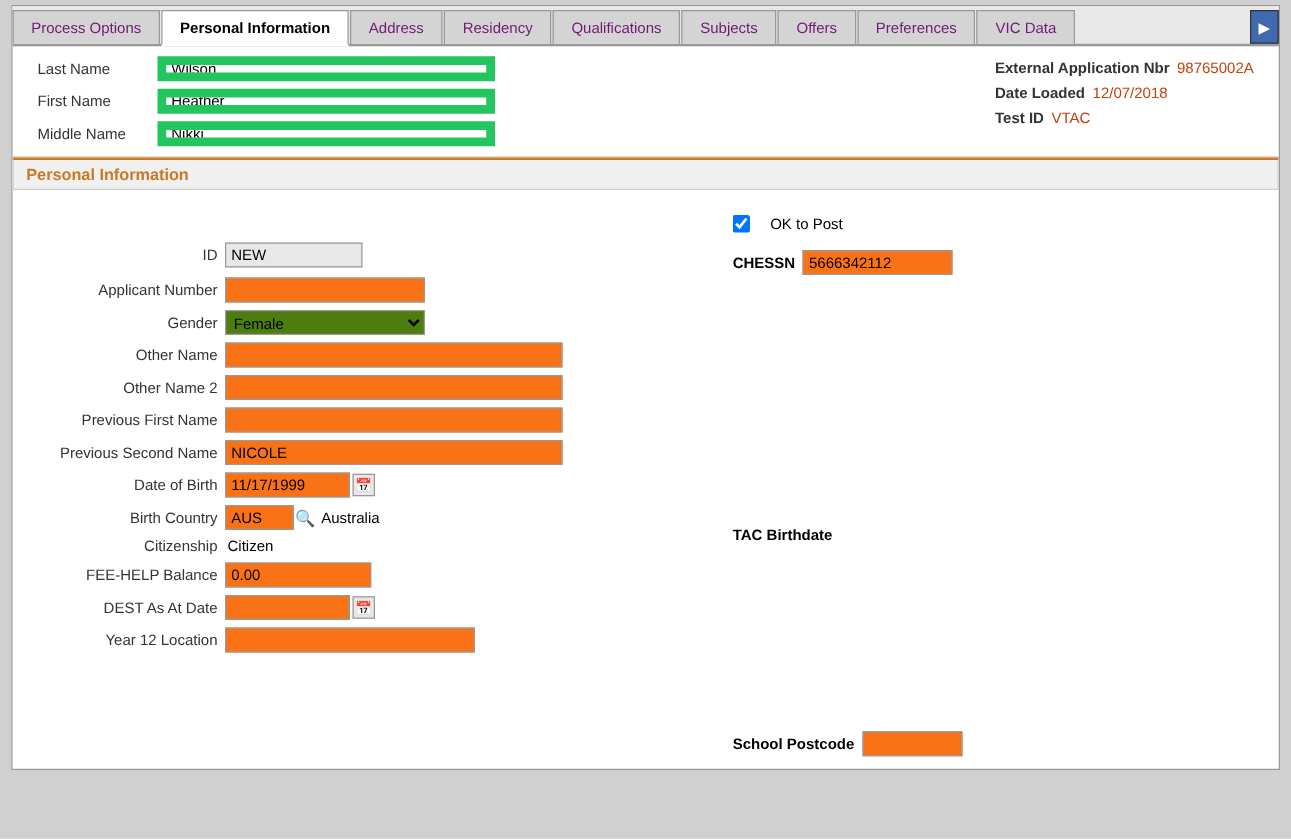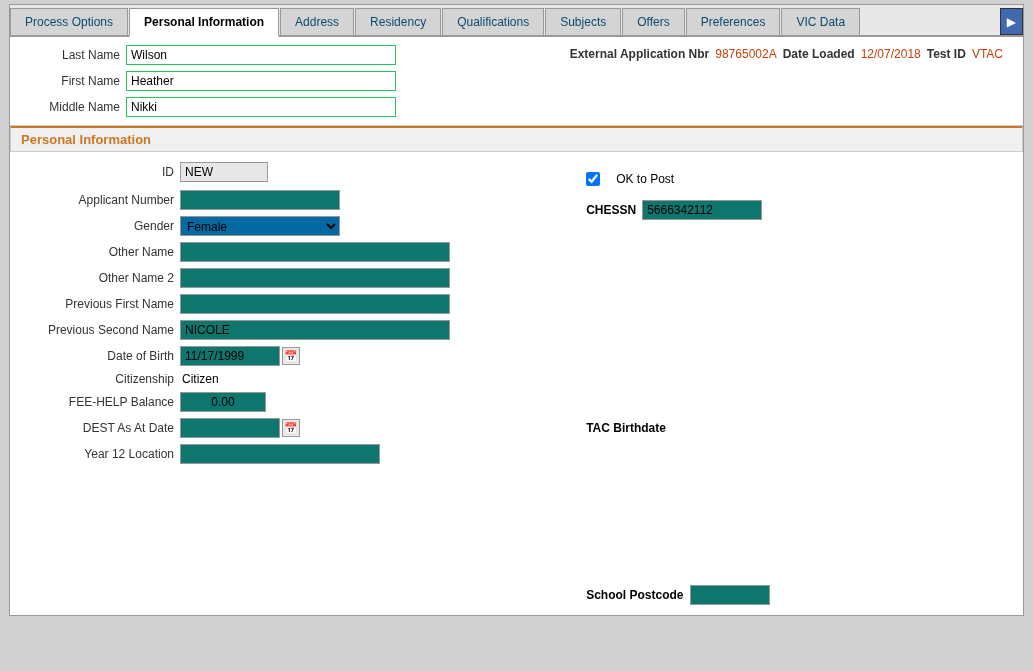--- a/index.html
+++ b/index.html
@@ -1,48 +1,48 @@
 <!DOCTYPE html>
 <html><head>
   <meta charset="utf-8">
   <style>
     * { box-sizing: border-box; margin: 0; padding: 0; font-family: Arial, sans-serif; font-size: 12px; }
     body { background: #d0d0d0; width: 1033px; height: 671px; overflow: hidden; }
     .main-container { background: #ffffff; border: 1px solid #999; width: 1015px; margin: 4px auto; }
     
     
     .tab-bar { display: flex; background: #e8e8e8; border-bottom: 2px solid #999; align-items: stretch; }
-    .tab { padding: 6px 14px; border: 1px solid #999; border-bottom: none; background: #d4d4d4; cursor: pointer; color: #0c4a6e; white-space: nowrap; margin-right: 1px; margin-top: 3px; font-size: 12px; }
+    .tab { padding: 6px 14px; border: 1px solid #999; border-bottom: none; background: #d4d4d4; cursor: pointer; color: #701a75; white-space: nowrap; margin-right: 1px; margin-top: 3px; font-size: 12px; }
     .tab.active { background: #ffffff; font-weight: bold; border-bottom: 2px solid #ffffff; margin-bottom: -2px; color: #000; }
     .tab-more { padding: 4px 6px; margin-left: auto; margin-top: 3px; background: #4169b0; color: white; border: 1px solid #333; cursor: pointer; display: flex; align-items: center; }
 
     
     .header-area { padding: 8px 20px; display: flex; justify-content: space-between; align-items: flex-start; border-bottom: 1px solid #ccc; }
     .header-left { display: flex; flex-direction: column; gap: 6px; }
-    .header-right { display: flex; flex-direction: row; gap: 6px; align-items: flex-start; padding-top: 2px; }
+    .header-right { display: flex; flex-direction: column; gap: 6px; align-items: flex-start; padding-top: 2px; }
     .field-row { display: flex; align-items: center; gap: 6px; }
-    .field-label { text-align: right; color: #333; font-weight: normal; }
+    .field-label { color: #333; font-weight: normal; }
     .field-value-static { color: #c2410c; }
-    .text-input { border: 1px solid #22c55e; padding: 2px 4px; background: #fff; height: 20px; }
+    .text-input { border: 7px solid #22c55e; padding: 2px 4px; background: #fff; height: 20px; }
     .header-label { font-weight: bold; color: #333; font-size: 12px; }
 
     
     .section-header { background: #f0f0f0; border: 1px solid #ccc; border-top: 2px solid #cc7722; padding: 4px 10px; }
     .section-header span { color: #cc7722; font-weight: bold; font-size: 13px; }
 
     
     .content-area { padding: 10px 10px; }
     .form-row { display: flex; align-items: center; margin-bottom: 6px; }
     .form-label { text-align: right; padding-right: 6px; color: #333; flex-shrink: 0; }
-    .form-input { border: 1px solid #999; padding: 2px 4px; background: #0f766e; height: 20px; }
+    .form-input { border: 1px solid #999; padding: 2px 4px; background: #f97316; height: 20px; }
     .form-input.readonly { background: #e8e8e8; }
-    .form-select { border: 1px solid #999; padding: 2px; background: #0369a1; height: 20px; }
+    .form-select { border: 1px solid #999; padding: 2px; background: #4d7c0f; height: 20px; }
     
     .two-col { display: flex; width: 100%; }
-    .left-col { width: 55%; }
+    .left-col { width: 55%; margin-top: 32px; }
     .right-col { width: 45%; display: flex; flex-direction: column; justify-content: flex-start; padding-top: 0; }
 
     .ok-to-post-row { display: flex; align-items: center; gap: 16px; margin-bottom: 6px; padding-top: 8px; margin-left: 20px; }
     .chessn-row { display: flex; align-items: center; gap: 6px; margin-bottom: 6px; margin-left: 20px; }
     .tac-row { display: flex; align-items: center; gap: 6px; margin-left: 20px; margin-top: 6px; }
 
     .calendar-icon { display: inline-flex; align-items: center; justify-content: center; width: 18px; height: 18px; border: 1px solid #999; background: #e8e8e8; cursor: pointer; margin-left: 2px; font-size: 11px; }
     .search-icon-btn { display: inline-flex; align-items: center; justify-content: center; width: 18px; height: 18px; cursor: pointer; font-size: 13px; color: #555; }
 
     .citizenship-text { color: #000; margin-left: 2px; }
@@ -106,21 +106,21 @@
     <span>Personal Information</span>
   </div>
 
   <div class="content-area">
     <div class="two-col">
 
       <div class="left-col">
 
         <div class="form-row" style="margin-bottom:8px;">
           <span class="form-label" style="width:160px">ID</span>
-          <input type="text" class="form-input readonly" style="width: 88px;" readonly="" value="NEW">
+          <input type="text" class="form-input readonly" style="width: 110px;" readonly="" value="NEW">
         </div>
 
         <div class="form-row">
           <span class="form-label" style="width:160px">Applicant Number</span>
           <input type="text" class="form-input" style="width: 160px;">
         </div>
 
 
         <div class="form-row">
           <span class="form-label" style="width:160px">Gender</span>
@@ -151,29 +151,35 @@
           <span class="form-label" style="width:160px">Previous Second Name</span>
           <input type="text" class="form-input" style="width: 270px;" value="NICOLE">
         </div>
 
         <div class="form-row">
           <span class="form-label" style="width:160px">Date of Birth</span>
           <input type="text" class="form-input" style="width: 100px;" value="11/17/1999">
           <span class="calendar-icon">📅</span>
         </div>
 
+        <div class="form-row">
+          <span class="form-label" style="width:160px">Birth Country</span>
+          <input type="text" class="form-input" style="width: 55px;" value="AUS">
+          <span class="search-icon-btn">🔍</span>
+          <span class="country-text">Australia</span>
+        </div>
 
         <div class="form-row">
           <span class="form-label" style="width:160px">Citizenship</span>
           <span class="citizenship-text">Citizen</span>
         </div>
 
         <div class="form-row">
           <span class="form-label" style="width:160px">FEE-HELP Balance</span>
-          <input type="text" class="form-input" style="width: 86px; text-align: center;" value="0.00">
+          <input type="text" class="form-input" style="width: 117px; text-align: left;" value="0.00">
         </div>
 
         <div class="form-row">
           <span class="form-label" style="width:160px">DEST As At Date</span>
           <input type="text" class="form-input" style="width: 100px;">
           <span class="calendar-icon">📅</span>
         </div>
 
         <div class="form-row">
           <span class="form-label" style="width:160px">Year 12 Location</span>

